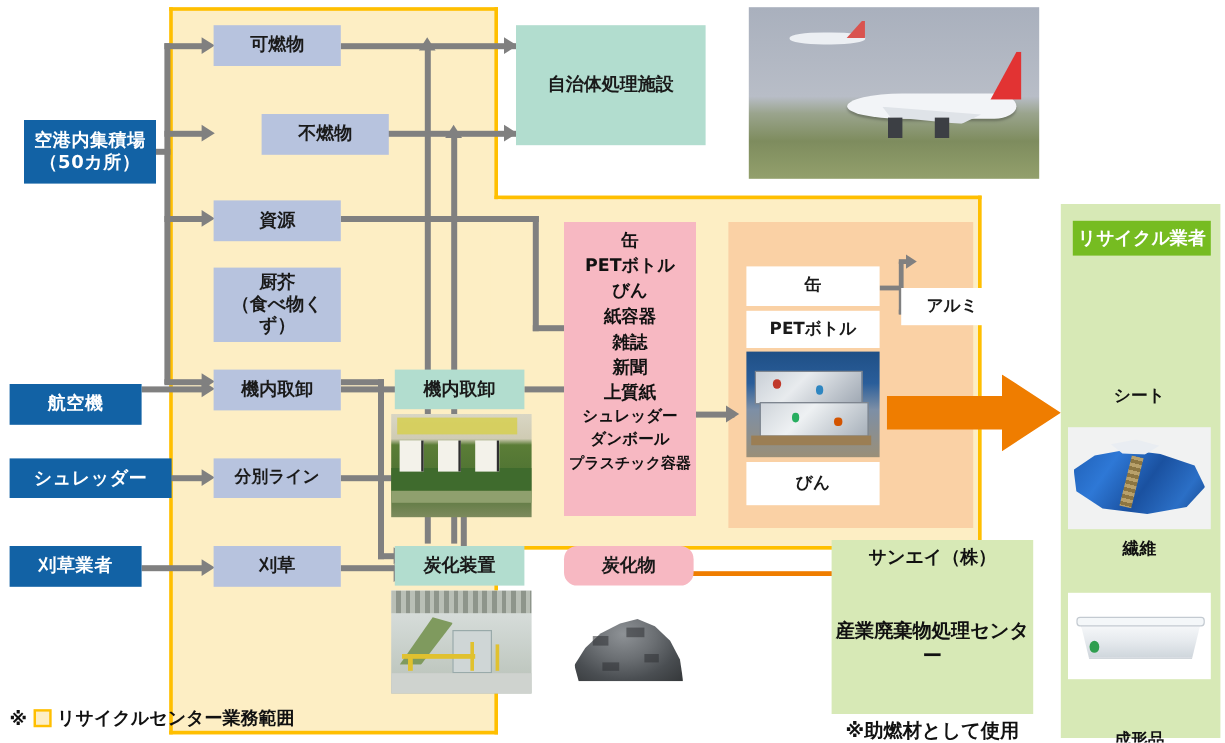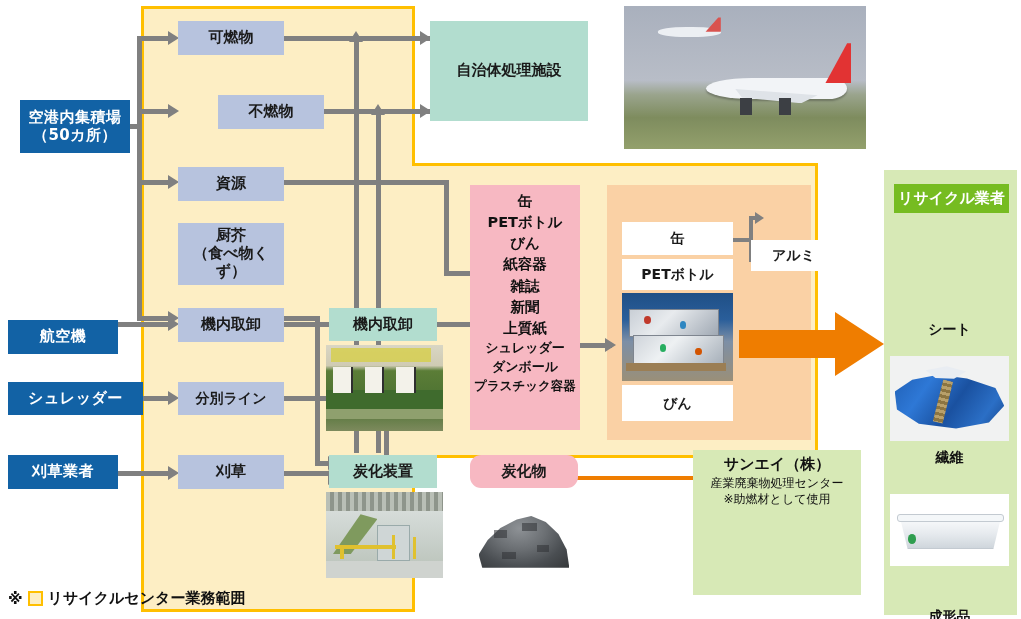--- a/index.html
+++ b/index.html
@@ -26,21 +26,21 @@
   .node-list{background:#f7b8c2;color:#111;font-weight:700;font-size:14.5px;
              display:block;padding-top:6px;}
   .node-list div{line-height:1.46;white-space:nowrap;}
 
   
   .plainlabel{position:absolute;font-weight:700;color:#111;font-size:14px;text-align:center;}
   .greenlabelbox{position:absolute;background:#76bc21;color:#ffffff;font-weight:700;
                  font-size:15px;display:flex;align-items:center;justify-content:center;}
   .saneibox{position:absolute;background:#d7e9b6;text-align:center;color:#111;}
   .sanei-t1{font-weight:700;font-size:15px;line-height:1.3;}
-  .sanei-t2{font-weight:400;font-size:12px;line-height:1.35;}
+  .sanei-t2{font-weight:700;font-size:16px;line-height:1.35;margin-top:40px;}
 
   
   .footnote{position:absolute;font-size:15px;font-weight:700;color:#111;
             display:flex;align-items:center;gap:5px;white-space:nowrap;}
   .fn-swatch{display:inline-block;width:15px;height:15px;background:#fdeec4;
              border:2px solid #ffbf00;box-sizing:border-box;}
 
   
   .gl{position:absolute;background:#808080;}            
   .ol{position:absolute;background:#ef7d00;}            

